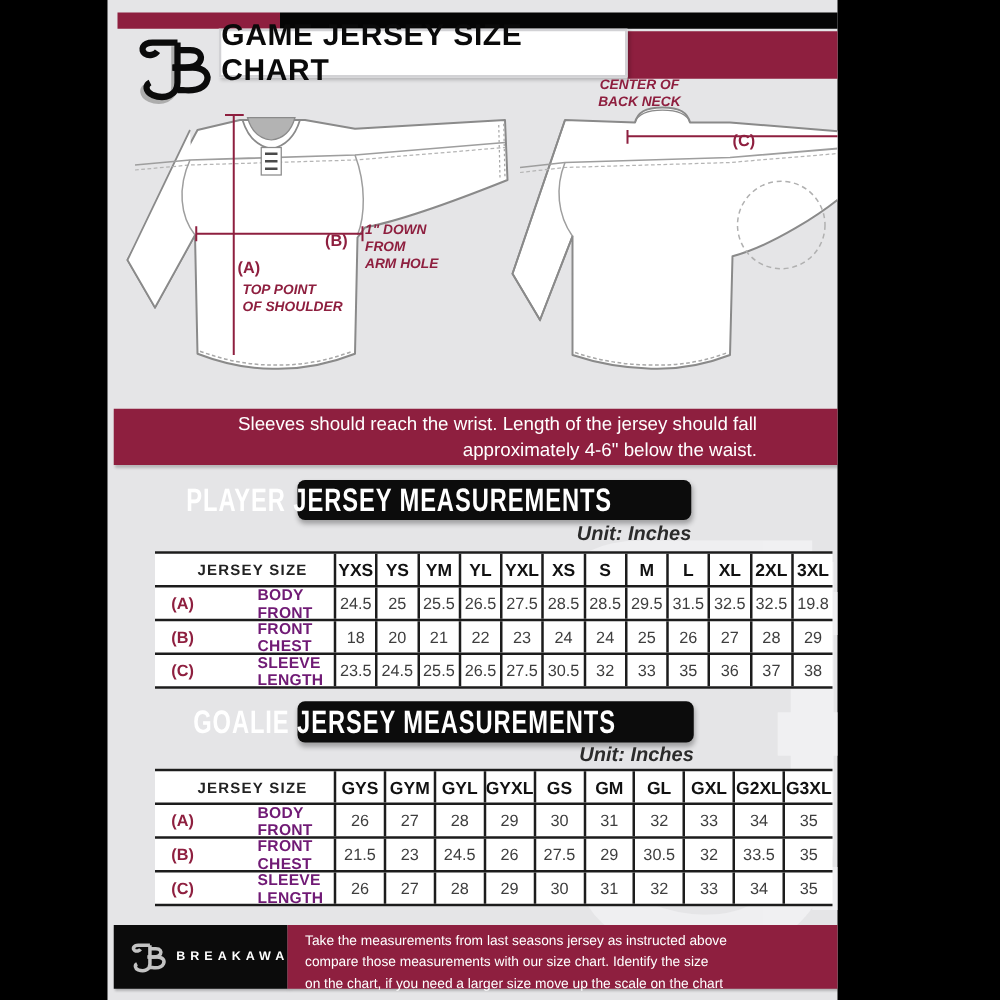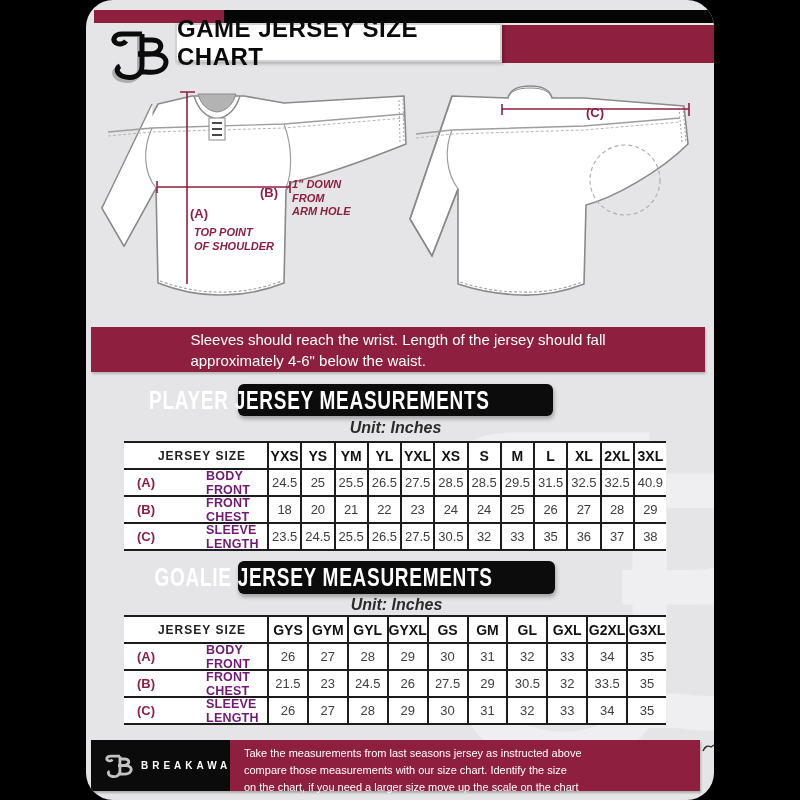--- a/index.html
+++ b/index.html
@@ -1,18 +1,18 @@
 <!DOCTYPE html>
 <html><head>
 <meta charset="utf-8">
 <style>
   * { margin:0; padding:0; box-sizing:border-box; }
   body { background:#000; font-family:"Liberation Sans", sans-serif; width:800px; height:800px; overflow:hidden; }
   .page { position:relative; width:800px; height:800px; background:#000; }
-  .content { position:absolute; left:86px; top:0; width:628px; height:800px; background:#e5e5e7; overflow:hidden;border-radius:27px; }
+  .content { position:absolute; left:86px; top:0; width:584px; height:800px; background:#e5e5e7; overflow:hidden; }
 
   .abs { position:absolute; }
 
   
   .watermark { position:absolute; left:330px; top:392px; opacity:.9; }
 
   
   .top-band-maroon { left:8px; top:10px; width:130px; height:13px; background:#8E1F3F; }
   .top-band-black  { left:138px; top:10px; width:490px; height:13px; background:#050505; }
   .title-box { left:89px; top:23px; width:327px; height:39px; background:#fff; border:2px solid #d2d2d5;
@@ -27,31 +27,31 @@
   .ann-letter { font-size:13px; font-style:normal; font-weight:bold; color:#8E1F3F; z-index:4; position:absolute;}
   .ann-cbn { left:358px; top:62px; width:135px; text-align:center; }
   .ann-c { left:500px; top:105px; }
   .ann-b { left:174px; top:185px; }
   .ann-arm { left:206px; top:178px; }
   .ann-a { left:104px; top:206px; }
   .ann-tp { left:108px; top:226px; }
 
   
   .info-banner { left:5px; top:327px; width:614px; height:45px; background:#8E1F3F; color:#fff;
-                 display:flex; align-items:center; justify-content:center; text-align:left;
+                 display:flex; align-items:center; justify-content:center; text-align:right;
                  font-size:15px; line-height:21px; white-space:pre-line; box-shadow:1px 2px 2px rgba(0,0,0,.2); }
 
   
   .section-title { background:#0c0c0c; border-radius:6px; box-shadow:1px 3px 4px rgba(0,0,0,.3);
                    display:flex; align-items:center; justify-content:flex-end; z-index:2;}
   .section-title span { color:#fff; font-size:26px; font-weight:bold; letter-spacing:1px;
                         display:inline-block; transform:scaleX(.73); white-space:nowrap; }
   .player-title { left:152px; top:384px; width:315px; height:32px; }
   .goalie-title { left:152px; top:561px; width:317px; height:33px; }
-  .unit-line { font-size:16px; font-weight:bold; font-style:italic; color:#2b2b2b; text-align:center; z-index:2;}
+  .unit-line { font-size:16px; font-weight:bold; font-style:italic; color:#2b2b2b; text-align:right; z-index:2;}
   .player-unit { left:152px; top:419px; width:315px; }
   .goalie-unit { left:152px; top:596px; width:317px; }
 
   
   .sizetable { left:38px; width:542px; background:#fff; border-top:2px solid #1c1c1c; z-index:2; }
   .player-table { top:441px; }
   .goalie-table { top:615px; }
   .trow { display:grid; height:27px; border-bottom:2px solid #1c1c1c; }
   .player-table .trow { grid-template-columns:143px repeat(12, 1fr); }
   .goalie-table .trow { grid-template-columns:143px repeat(10, 1fr); }
@@ -148,20 +148,22 @@
         <circle cx="217" cy="96" r="35" fill="none" stroke="#b0b0b0" stroke-width="1.2" stroke-dasharray="4 3"></circle>
         <path d="M 52 198 Q 82 208 113 208 Q 146 209 174 198" fill="none" stroke="#a8a8a8" stroke-width="1.2" stroke-dasharray="3 2"></path>
         <line x1="271" y1="24" x2="274" y2="58" stroke="#a8a8a8" stroke-width="1" stroke-dasharray="2 2"></line>
         <line x1="275" y1="23" x2="278" y2="59" stroke="#a8a8a8" stroke-width="1" stroke-dasharray="2 2"></line>
         <line x1="94" y1="25" x2="281" y2="25" stroke="#8E1F3F" stroke-width="1.6"></line>
         <line x1="94" y1="20" x2="94" y2="31" stroke="#8E1F3F" stroke-width="1.6"></line>
         <line x1="281" y1="19" x2="281" y2="32" stroke="#8E1F3F" stroke-width="1.6"></line>
       </svg>
     </div>
 
+    <div class="ann ann-small ann-cbn abs">CENTER OF
+BACK NECK</div>
     <div class="ann-letter ann-c">(C)</div>
     <div class="ann-letter ann-b">(B)</div>
     <div class="ann ann-small ann-arm abs">1" DOWN
 FROM
 ARM HOLE</div>
     <div class="ann-letter ann-a">(A)</div>
     <div class="ann ann-small ann-tp abs">TOP POINT
 OF SHOULDER</div>
 
     <div class="abs info-banner">Sleeves should reach the wrist. Length of the jersey should fall
@@ -245,21 +247,21 @@
           <div class="tcell">
             <div class="val">31.5</div>
           </div>
           <div class="tcell">
             <div class="val">32.5</div>
           </div>
           <div class="tcell">
             <div class="val">32.5</div>
           </div>
           <div class="tcell">
-            <div class="val">40.9</div>
+            <div class="val">19.8</div>
           </div>
         </div>
         <div class="trow">
           <div class="tcell labelcol">
             <div class="rowkey">(B)</div>
             <div class="rowlabel">FRONT CHEST</div>
           </div>
           <div class="tcell">
             <div class="val">18</div>
           </div>

